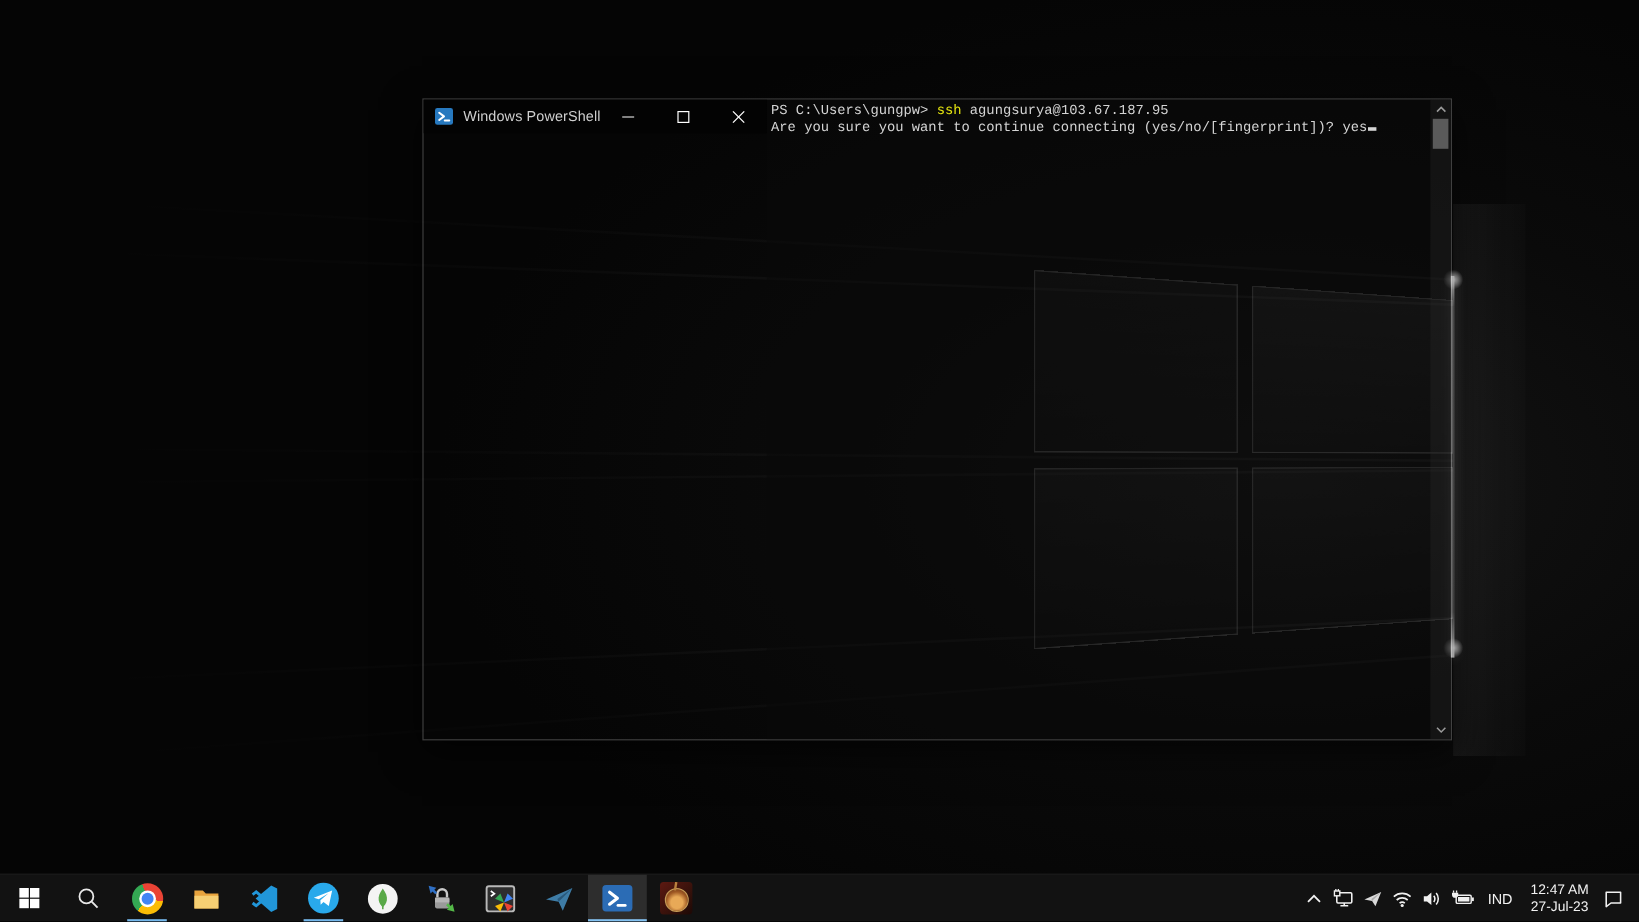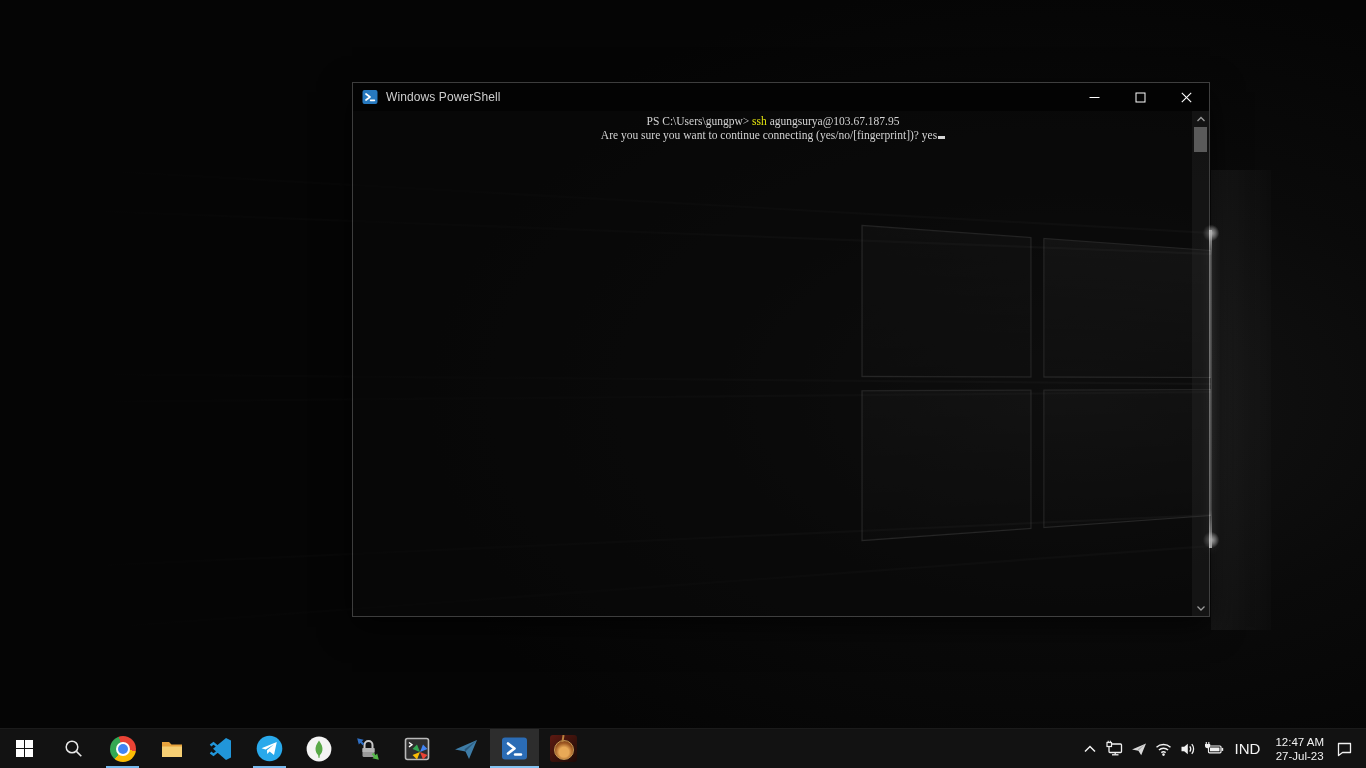--- a/index.html
+++ b/index.html
@@ -31,29 +31,29 @@
                  rgba(255,255,255,0.28) 88%, rgba(255,255,255,0.9));
       box-shadow:0 0 9px rgba(255,255,255,0.35); }
   .edge-dot { position:absolute; width:18px; height:18px;
       background:radial-gradient(circle, rgba(255,255,255,0.95), rgba(255,255,255,0) 65%); }
   .edge-dot.top { left:1202px; top:224px; }
   .edge-dot.bottom { left:1202px; top:531px; }
 
   
   .ps-window { position:absolute; left:352px; top:82px; width:858px; height:535px;
       border:1px solid rgba(130,130,130,0.45); box-shadow:0 10px 30px rgba(0,0,0,0.65);
-      z-index:10; display:flex; flex-direction:column; }
+      z-index:10; display:flex; flex-direction:row; }
   .titlebar { height:28px; background:#030303; display:flex; align-items:center; flex:0 0 28px; }
   .tb-icon { width:16px; height:16px; margin:0 8px 0 9px; flex:0 0 16px; }
   .tb-title { color:#cfcfcf; font-size:12px; letter-spacing:0.1px; flex:1 1 auto;
       white-space:nowrap; overflow:hidden; }
   .caption-btn { width:46px; height:28px; display:flex; align-items:center; justify-content:center; }
   .terminal { position:relative; flex:1 1 auto; background:rgba(10,10,10,0.55);
-      font-family:Liberation Serif, serif; font-size:11.5px; line-height:14px;
-      color:#d4d4d4; padding:3px 20px 3px 4px; overflow:hidden;text-align:center; }
+      font-family:Liberation Mono, monospace; font-size:11.5px; line-height:14px;
+      color:#d4d4d4; padding:3px 20px 3px 4px; overflow:hidden; }
   .term-line { white-space:pre; }
   .cmd { color:#e5e510; }
   .cursor { display:inline-block; width:7px; height:3px; background:#d4d4d4;
       vertical-align:baseline; margin-left:1px; }
   .scrollbar { position:absolute; top:0; right:0; bottom:0; width:17px;
       background:rgba(48,48,48,0.30); display:flex; flex-direction:column;
       align-items:center; justify-content:space-between; }
   .sb-thumb { position:absolute; top:16px; left:2px; right:2px; height:25px; background:#5a5a5a; }
 
   
@@ -73,21 +73,21 @@
   .icon-game { width:27px; height:27px; border-radius:3px; position:relative; overflow:hidden;
       background:linear-gradient(135deg,#5d1911,#30100a 70%,#1d0805); }
   .icon-game::before { content:""; position:absolute; left:4px; top:5px; width:18px; height:18px;
       border-radius:50%; border:1px solid #c49a56;
       background:radial-gradient(circle at 50% 62%, #e8a957 0 34%, #a05a24 62%, #5d2812 100%); }
   .icon-game::after { content:""; position:absolute; left:12px; top:0px; width:2px; height:7px;
       background:#b9823f; transform:rotate(9deg); }
 
   .tb-right { margin-left:auto; display:flex; align-items:center; gap:8px; padding-right:13px; }
   .tray-item { display:flex; align-items:center; justify-content:center; height:40px; }
-  .lang { color:#f2f2f2; font-size:15px; padding:0 3px; }
+  .lang { color:#f2f2f2; font-size:12px; padding:0 3px; }
   .clock { color:#f2f2f2; font-size:11.5px; line-height:14px; text-align:center; padding:0 4px; }
 </style>
 </head>
 <body>
 
 <div class="desktop">
   <div class="ray ray1"></div>
   <div class="ray ray2"></div>
   <div class="ray ray3"></div>
   <div class="ray ray4"></div>

